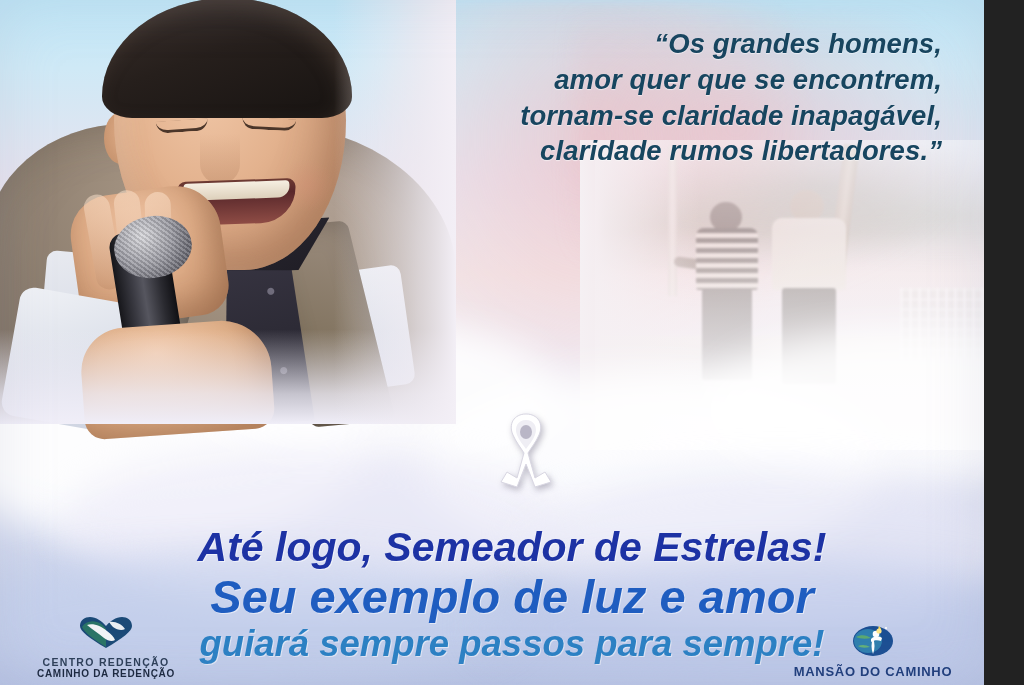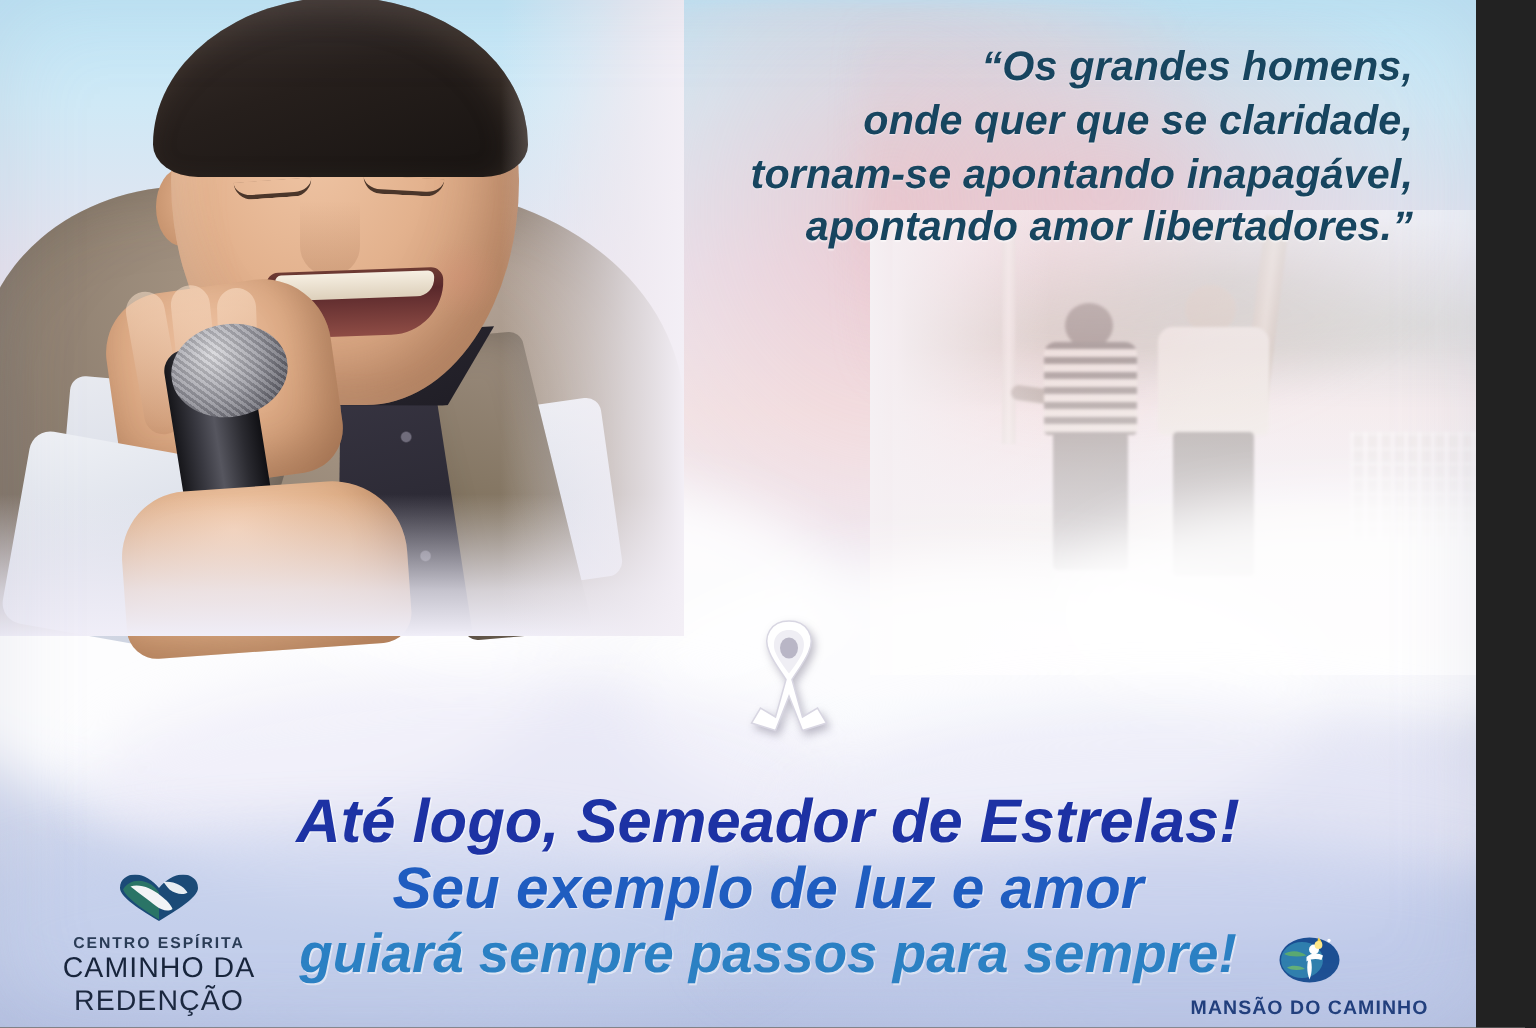--- a/index.html
+++ b/index.html
@@ -272,32 +272,32 @@
   .ribbon{position:absolute;left:487px;top:408px;width:78px;height:80px;}
   .ribbon svg{display:block;filter:drop-shadow(2px 3px 3px rgba(90,85,110,.38));}
 
   
   .headline{
     position:absolute;left:0;top:486px;width:1024px;text-align:center;
     font-style:italic;font-weight:bold;line-height:1.06;margin-top:40px;
   }
   .hl{display:block;white-space:nowrap;}
   .hl1{font-size:41px;color:#1d32a4;text-shadow:1px 1px 0 rgba(255,255,255,.55);}
-  .hl2{font-size:39px;color:#1f5dc0;margin-top:3px;text-shadow:1px 1px 0 rgba(255,255,255,.5);}
+  .hl2{font-size:47px;color:#1f5dc0;margin-top:3px;text-shadow:1px 1px 0 rgba(255,255,255,.5);}
   .hl3{font-size:36.5px;color:#2b81c4;margin-top:3px;text-shadow:1px 1px 0 rgba(255,255,255,.5);}
 
   
   .logo-left{position:absolute;left:6px;bottom:6px;width:200px;text-align:center;}
   .logo-right{position:absolute;right:6px;bottom:6px;width:210px;text-align:center;}
   .logo-mark{display:block;margin:0 auto 3px;}
   .logo-txt1{
     display:block;font-size:10.5px;font-weight:bold;color:#2b3d57;letter-spacing:1.3px;
   }
   .logo-txt2{
-    display:block;font-size:19px;font-weight:normal;color:#16233a;letter-spacing:.7px;
+    display:block;font-size:10px;font-weight:bold;color:#16233a;letter-spacing:.7px;
   }
   .logo-txtR{
     display:block;font-size:13px;font-weight:bold;color:#1b3a7a;letter-spacing:.7px;
   }
   .vignette{
     position:absolute;inset:0;pointer-events:none;
     box-shadow:inset 0 0 60px rgba(150,155,185,.18);
   }
 </style>
 </head>
@@ -369,23 +369,23 @@
       <div class="pt-finger f3"></div>
     <div class="pt-cuff"></div>
     <div class="pt-mic"></div>
     <div class="pt-michead"></div>
     <div class="pt-hand2"></div>
     <div class="pt-edge"></div>
   </div>
 
   <div class="quote">
     <span class="ql">“Os grandes homens,</span>
-    <span class="ql">onde quer que se claridade,</span>
-    <span class="ql">tornam-se apontando inapagável,</span>
-    <span class="ql">apontando amor libertadores.”</span>
+    <span class="ql">amor quer que se encontrem,</span>
+    <span class="ql">tornam-se claridade inapagável,</span>
+    <span class="ql">claridade rumos libertadores.”</span>
   </div>
 
   <div class="ribbon">
     <svg width="78" height="80" viewBox="0 0 78 80" aria-hidden="true">
       <path d="M39 6 C27 6 21 16 26 27 C29 34 34 40 37 45 L30 70 L20 64 L14 74 L30 79 L39 56 L48 79 L64 74 L58 64 L48 70 L41 45 C44 40 49 34 52 27 C57 16 51 6 39 6 Z" fill="#ffffff" stroke="#d8d6e2" stroke-width="1"></path>
       <path d="M39 12 C31 12 27 19 30 27 C32 32 36 37 39 41 C42 37 46 32 48 27 C51 19 47 12 39 12 Z" fill="#efeef4"></path>
       <ellipse cx="39" cy="24" rx="6" ry="7" fill="#b9b6c6"></ellipse>
     </svg>
   </div>
 
@@ -397,21 +397,21 @@
 
   <div class="logo-left">
     <span class="logo-mark">
       <svg width="54" height="32" viewBox="0 0 54 32" aria-hidden="true">
         <path d="M27 31 C10 21 1 14 1 9 C1 3 6 0 11 0 C17 0 23 4 27 9 C31 4 37 0 43 0 C48 0 53 3 53 9 C53 14 44 21 27 31 Z" fill="#1b4a77"></path>
         <path d="M27 30 C14 22 5 15 3 10 C6 5 12 3 18 5 C22 6 25 9 27 12 Z" fill="#2d7b63" opacity=".85"></path>
         <path d="M8 8 C14 6 22 9 28 14 C32 17 35 20 36 23 C33 25 29 24 25 21 C20 17 13 12 8 8 Z" fill="#f2f4f6"></path>
         <path d="M30 5 C36 4 43 7 46 12 C43 14 38 13 34 10 C32 8 31 6 30 5 Z" fill="#ffffff" opacity=".9"></path>
       </svg>
     </span>
-    <span class="logo-txt1">CENTRO ESPÍRITA</span>
+    <span class="logo-txt1">CENTRO REDENÇÃO</span>
     <span class="logo-txt2">CAMINHO DA REDENÇÃO</span>
   </div>
 
   <div class="logo-right">
     <span class="logo-mark">
       <svg width="48" height="36" viewBox="0 0 48 36" aria-hidden="true">
         <ellipse cx="24" cy="20" rx="20" ry="15" fill="#1c4f93"></ellipse>
         <ellipse cx="19" cy="20" rx="14" ry="12" fill="#2f7fae"></ellipse>
         <path d="M7 16 C12 13 18 14 22 17 C17 18 11 18 7 16 Z" fill="#5fae6a" opacity=".9"></path>
         <path d="M9 25 C13 23 18 24 21 26 C16 27 12 27 9 25 Z" fill="#6cb86f" opacity=".85"></path>

